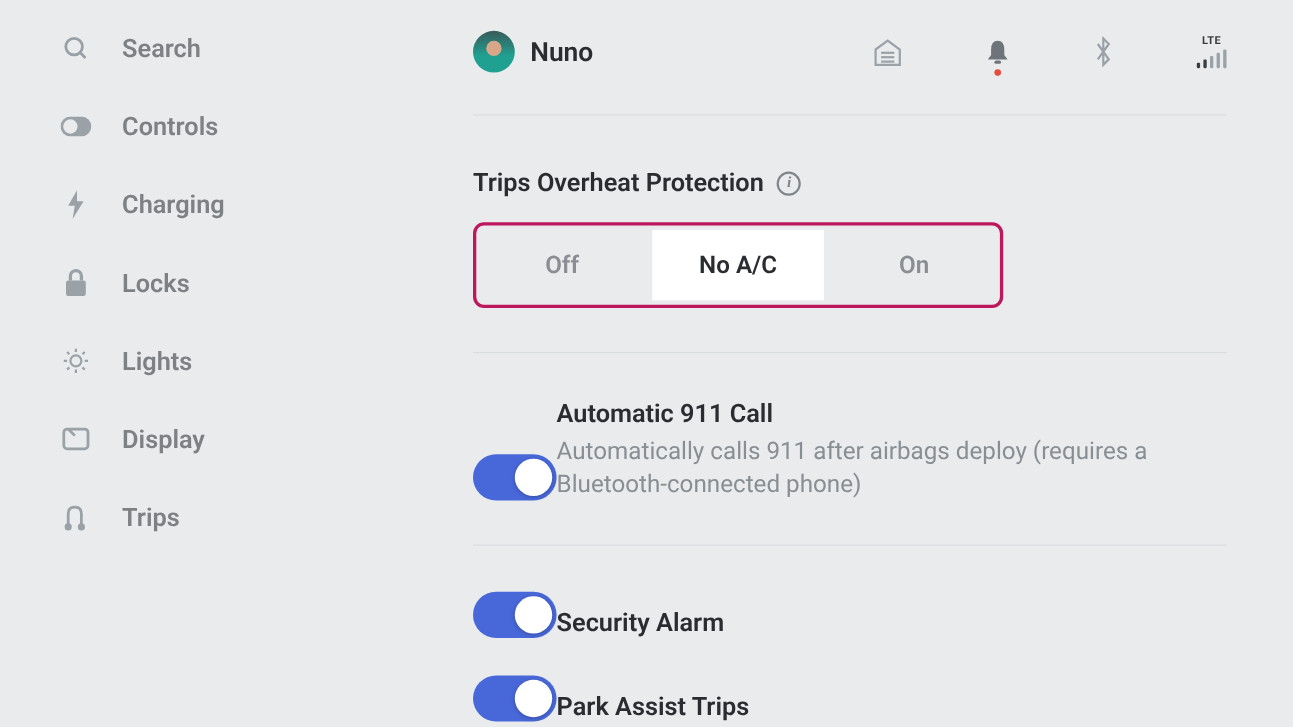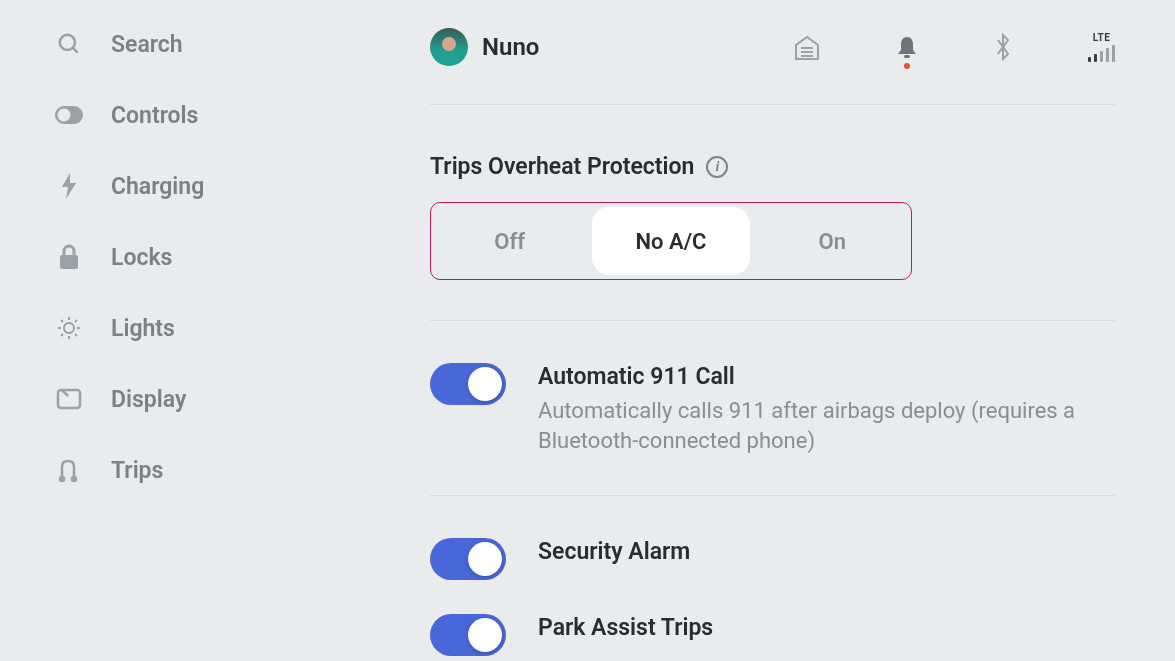--- a/index.html
+++ b/index.html
@@ -82,33 +82,33 @@
     .info-icon {
       width:22px; height:22px; border:2px solid #808589; border-radius:50%;
       display:flex; align-items:center; justify-content:center;
       color:#808589; font-weight:700; font-family: Georgia, serif; font-size:14px; font-style: italic;
     }
     .seg-control {
       margin-top:22px;
       display:flex;
       width:482px;
       height:78px;
-      border:1px solid #be185d;
+      border:3px solid #be185d;
       border-radius:10px;
       overflow:hidden;
     }
     .seg-option {
       flex:1; display:flex; align-items:center; justify-content:center;
       font-size:22px; font-weight:600; color:#8a8e92; cursor:pointer;
     }
-    .seg-option.active { background:#fff; color:#2a2c2f; border-radius:17px; margin:4px;}
+    .seg-option.active { background:#fff; color:#2a2c2f; border-radius:0; margin:4px;}
     
     .divider2 { height:1px; background:#d9dcdf; margin-top:40px; }
 
-    .toggle-row { display:flex; gap:32px; margin-top:42px; align-items:flex-start;}
+    .toggle-row { display:flex; margin-top:42px; align-items:flex-end;}
     .toggle {
       width:76px; height:42px; border-radius:22px; background:#4868d9; position:relative; flex-shrink:0; cursor:pointer;
     }
     .toggle .knob{
       position:absolute; right:4px; top:4px; width:34px; height:34px; background:#fff; border-radius:50%; box-shadow:0 1px 4px rgba(0,0,0,0.25);
     }
     .toggle-content { flex:1; }
     .toggle-title { font-size:23px; font-weight:600; color:#2a2c2f; }
     .toggle-desc { font-size:22px; color:#898e92; margin-top:6px; line-height:1.35;}
     

